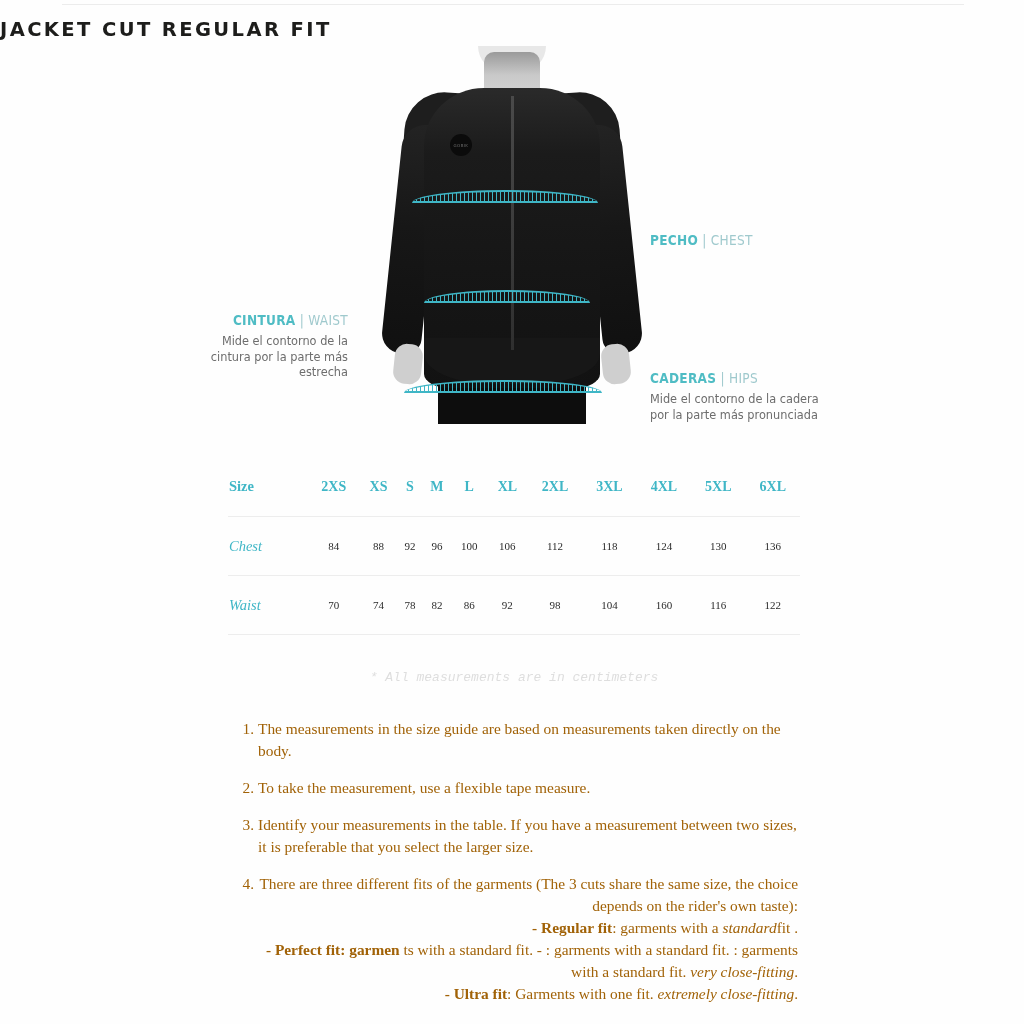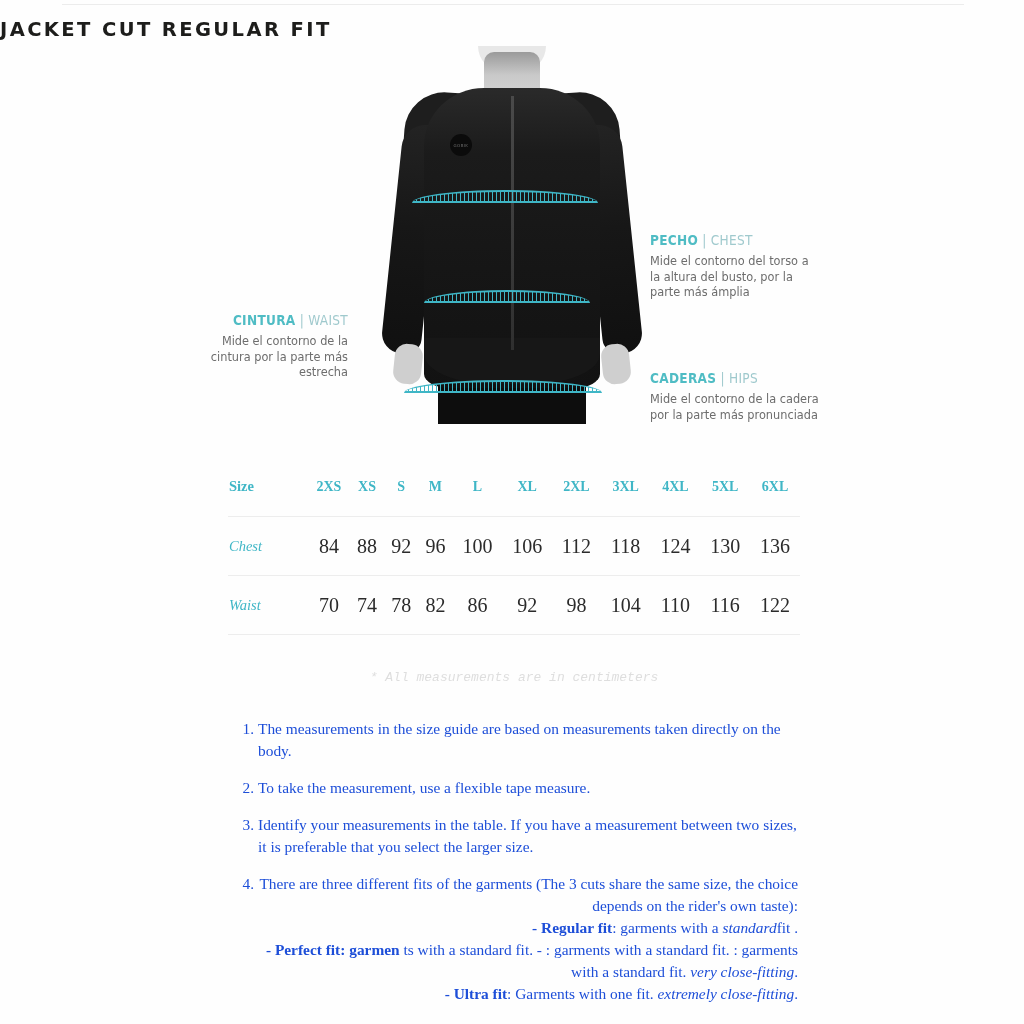--- a/index.html
+++ b/index.html
@@ -237,21 +237,21 @@
     left: 228px;
     top: 450px;
     width: 572px;
     border-collapse: collapse;
     font-family: "Liberation Serif", serif;
   }
   .size-table th, .size-table td {
     border-bottom: 1px solid #ededed;
     height: 56px;
     font-weight: normal;
-    font-size: 20px;
+    font-size: 11px;
     text-align: center;
     color: #2b2b2b;
   }
   .size-table thead th {
     color: #3fb6c6;
     font-weight: bold;
     font-size: 14px;
     height: 44px;
     vertical-align: bottom;
     padding-bottom: 21px;
@@ -280,21 +280,21 @@
     color: #dedede;
   }
 
   
   .notes {
     position: absolute;
     left: 232px;
     top: 718px;
     width: 566px;
     font-family: "Liberation Serif", serif;
-    color: #1d4ed8;
+    color: #a16207;
   }
   .notes ol {
     margin: 0;
     padding-left: 26px;
   }
   .notes li {
     font-size: 15.4px;
     line-height: 22px;
     margin-bottom: 15px;
   }
@@ -331,21 +331,20 @@
         <span>GOBIK</span>
       </div>
     </div>
 
     <div class="tape chest"></div>
     <div class="tape waist"></div>
     <div class="tape hip"></div>
 
     <div class="callout chest">
       <div class="co-head"><span>PECHO</span><span class="en"> | </span><span class="en">CHEST</span></div>
-      <div class="co-body">Mide el contorno del torso a la altura del busto, por la parte más ámplia</div>
     </div>
 
     <div class="callout waist">
       <div class="co-head"><span>CINTURA</span><span class="en"> | </span><span class="en">WAIST</span></div>
       <div class="co-body">Mide el contorno de la cintura por la parte más estrecha</div>
     </div>
 
     <div class="callout hips">
       <div class="co-head"><span>CADERAS</span><span class="en"> | </span><span class="en">HIPS</span></div>
       <div class="co-body">Mide el contorno de la cadera por la parte más pronunciada</div>
@@ -387,21 +386,21 @@
         <tr>
           <td class="rowhead">Waist</td>
           <td>70</td>
           <td>74</td>
           <td>78</td>
           <td>82</td>
           <td>86</td>
           <td>92</td>
           <td>98</td>
           <td>104</td>
-          <td>110</td>
+          <td>160</td>
           <td>116</td>
           <td>122</td>
         </tr>
       </tbody>
   </table>
 
   <div class="table-note">* All measurements are in centimeters</div>
 
   <div class="notes">
     <ol>

